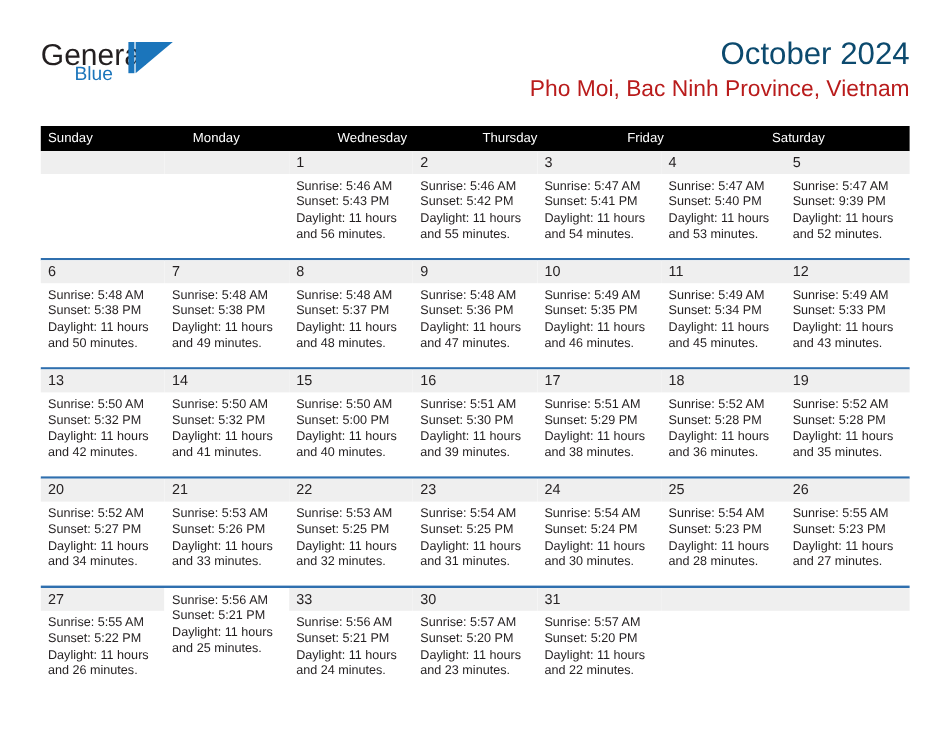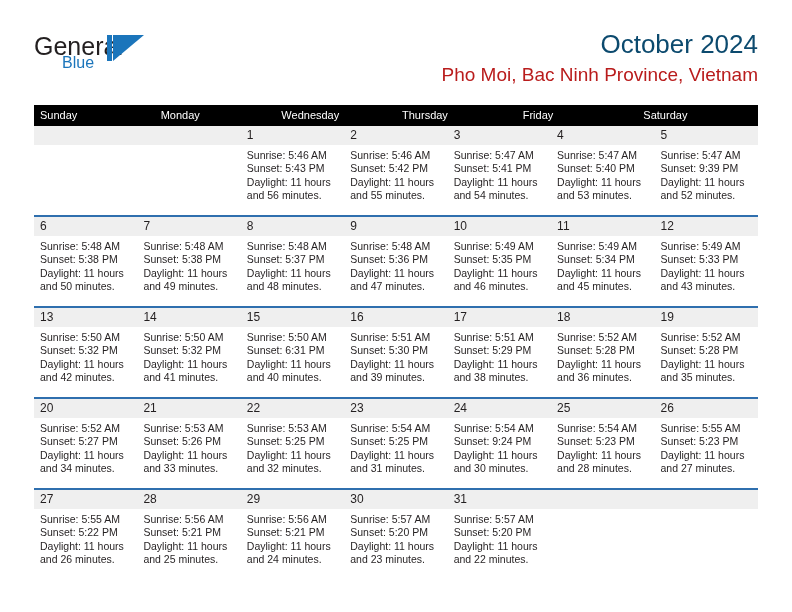--- a/index.html
+++ b/index.html
@@ -334,21 +334,21 @@
               <div class="day-line">Sunrise: 5:50 AM</div>
               <div class="day-line">Sunset: 5:32 PM</div>
               <div class="day-line">Daylight: 11 hours</div>
               <div class="day-line">and 41 minutes.</div>
             </div>
           </div>
           <div class="day-cell">
             <div class="day-num-band">15</div>
             <div class="day-body">
               <div class="day-line">Sunrise: 5:50 AM</div>
-              <div class="day-line">Sunset: 6:31 PM</div>
+              <div class="day-line">Sunset: 5:00 PM</div>
               <div class="day-line">Daylight: 11 hours</div>
               <div class="day-line">and 40 minutes.</div>
             </div>
           </div>
           <div class="day-cell">
             <div class="day-num-band">16</div>
             <div class="day-body">
               <div class="day-line">Sunrise: 5:51 AM</div>
               <div class="day-line">Sunset: 5:30 PM</div>
               <div class="day-line">Daylight: 11 hours</div>
@@ -417,21 +417,21 @@
               <div class="day-line">Sunrise: 5:54 AM</div>
               <div class="day-line">Sunset: 5:25 PM</div>
               <div class="day-line">Daylight: 11 hours</div>
               <div class="day-line">and 31 minutes.</div>
             </div>
           </div>
           <div class="day-cell">
             <div class="day-num-band">24</div>
             <div class="day-body">
               <div class="day-line">Sunrise: 5:54 AM</div>
-              <div class="day-line">Sunset: 9:24 PM</div>
+              <div class="day-line">Sunset: 5:24 PM</div>
               <div class="day-line">Daylight: 11 hours</div>
               <div class="day-line">and 30 minutes.</div>
             </div>
           </div>
           <div class="day-cell">
             <div class="day-num-band">25</div>
             <div class="day-body">
               <div class="day-line">Sunrise: 5:54 AM</div>
               <div class="day-line">Sunset: 5:23 PM</div>
               <div class="day-line">Daylight: 11 hours</div>
@@ -452,30 +452,29 @@
           <div class="day-cell">
             <div class="day-num-band">27</div>
             <div class="day-body">
               <div class="day-line">Sunrise: 5:55 AM</div>
               <div class="day-line">Sunset: 5:22 PM</div>
               <div class="day-line">Daylight: 11 hours</div>
               <div class="day-line">and 26 minutes.</div>
             </div>
           </div>
           <div class="day-cell">
-            <div class="day-num-band">28</div>
             <div class="day-body">
               <div class="day-line">Sunrise: 5:56 AM</div>
               <div class="day-line">Sunset: 5:21 PM</div>
               <div class="day-line">Daylight: 11 hours</div>
               <div class="day-line">and 25 minutes.</div>
             </div>
           </div>
           <div class="day-cell">
-            <div class="day-num-band">29</div>
+            <div class="day-num-band">33</div>
             <div class="day-body">
               <div class="day-line">Sunrise: 5:56 AM</div>
               <div class="day-line">Sunset: 5:21 PM</div>
               <div class="day-line">Daylight: 11 hours</div>
               <div class="day-line">and 24 minutes.</div>
             </div>
           </div>
           <div class="day-cell">
             <div class="day-num-band">30</div>
             <div class="day-body">

